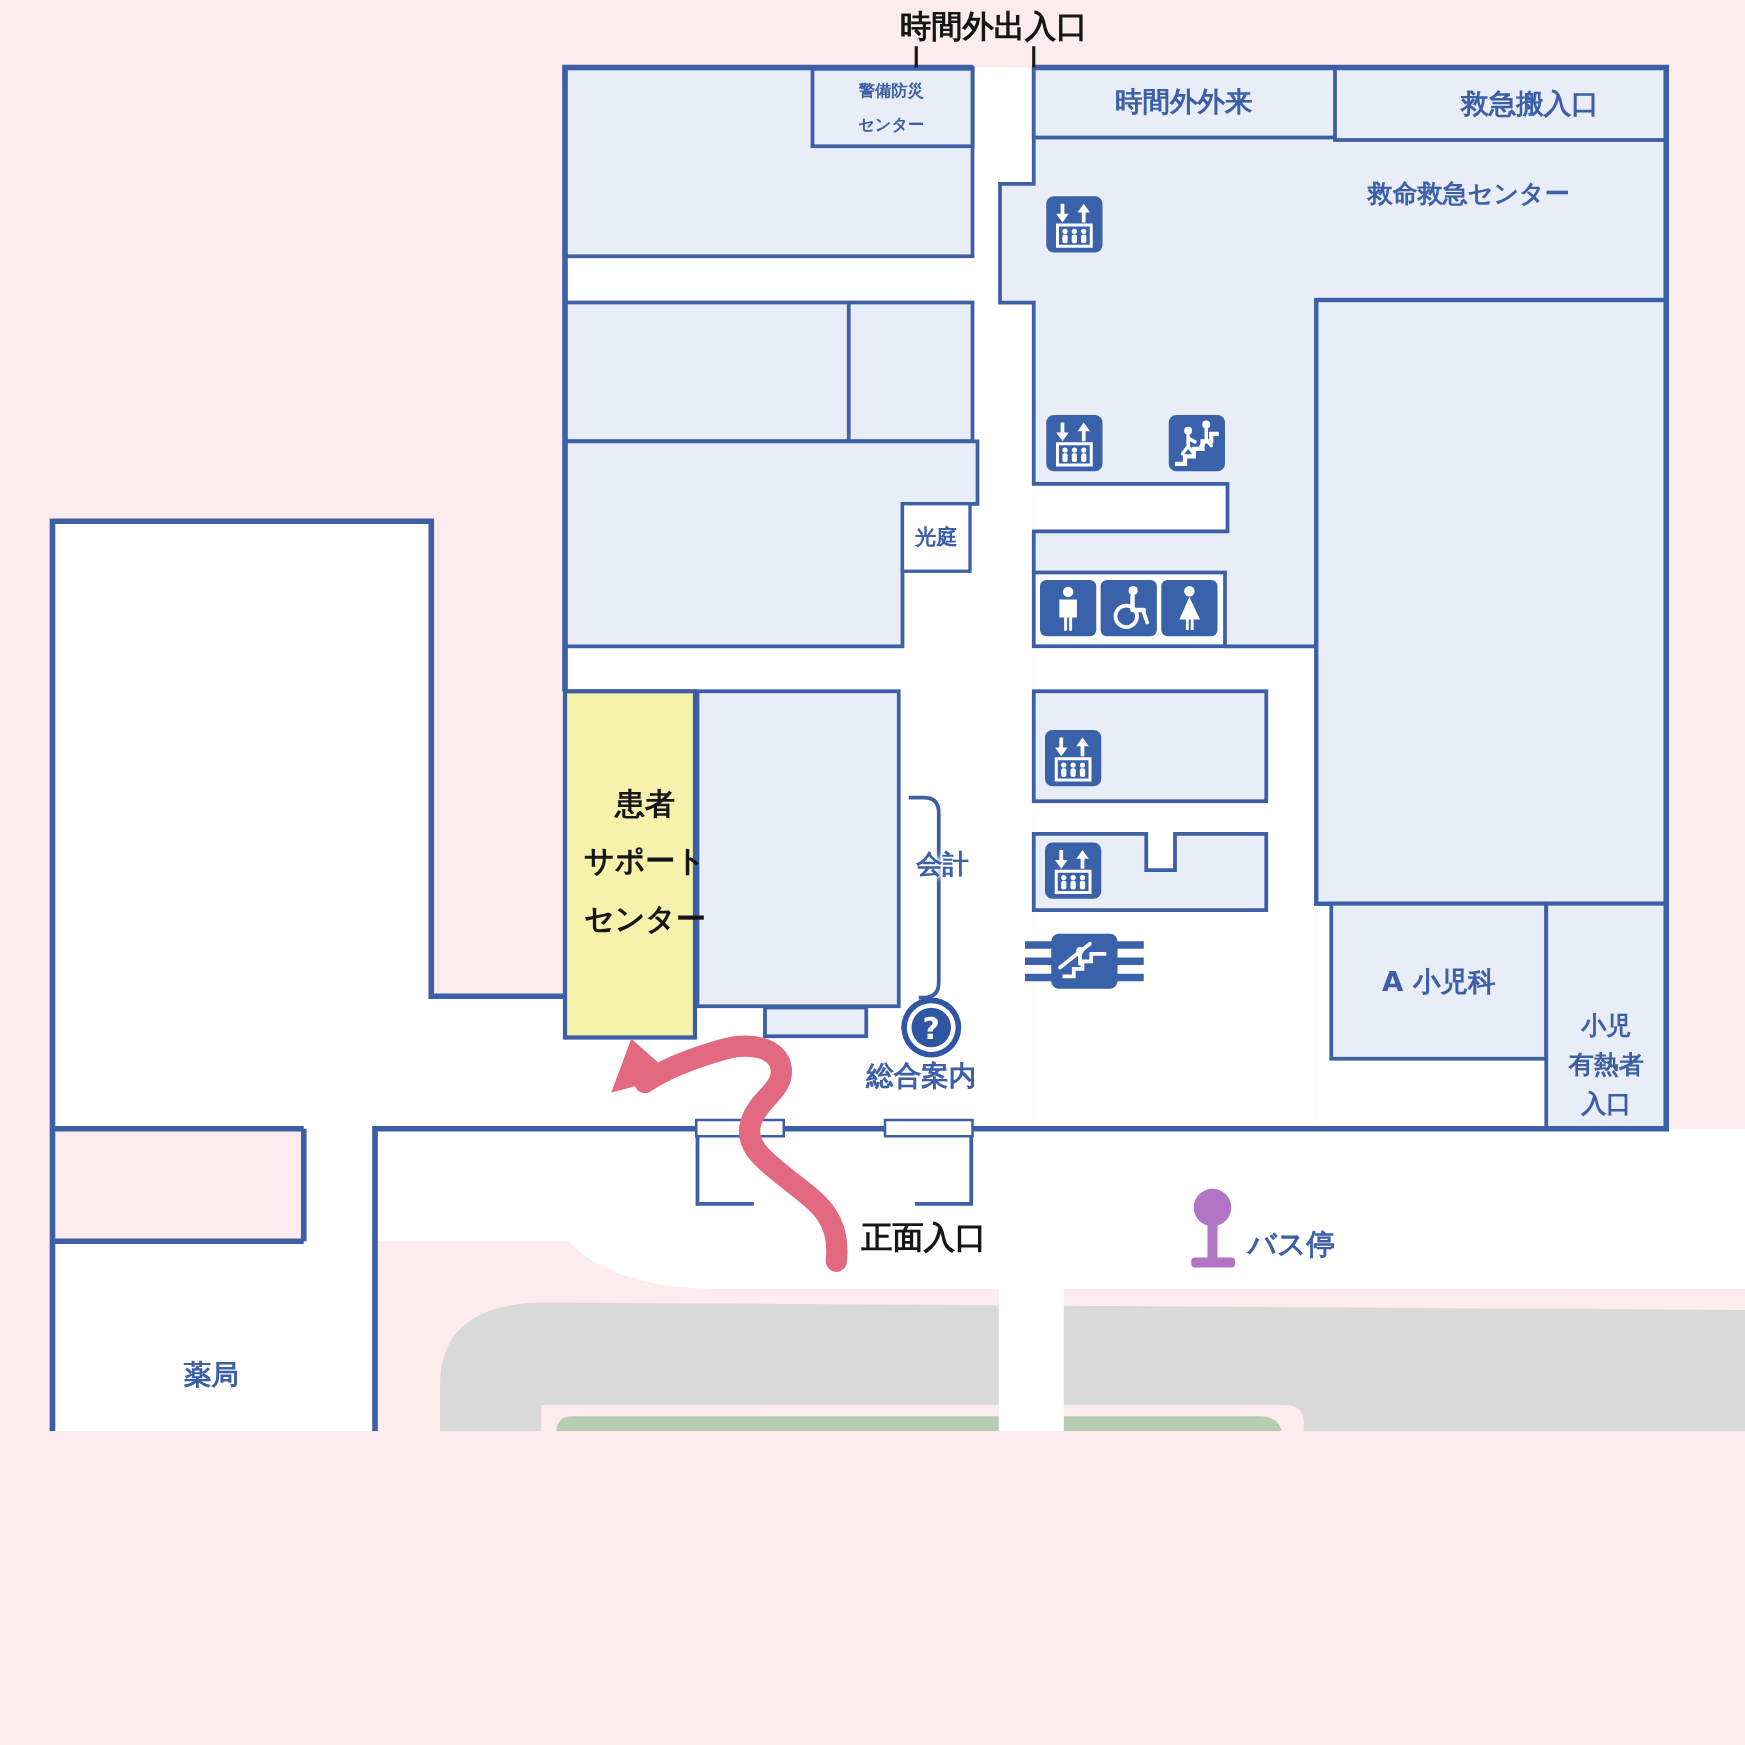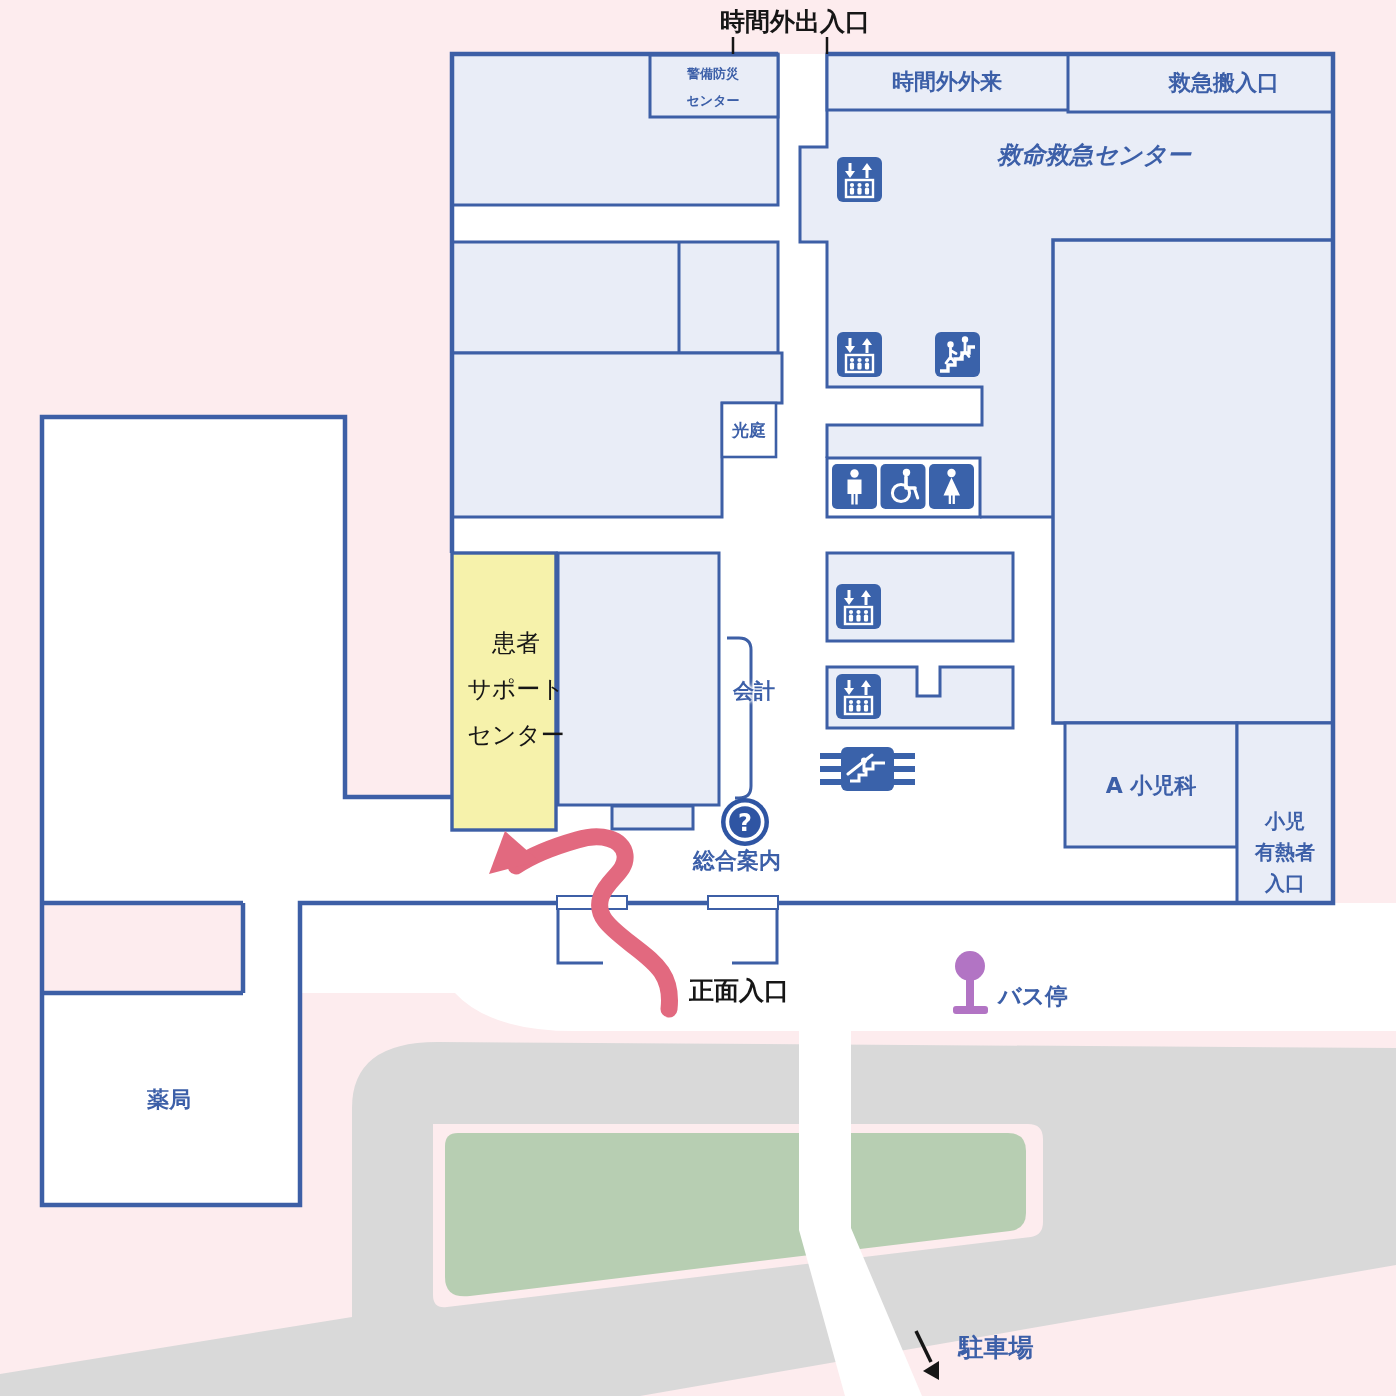--- a/index.html
+++ b/index.html
@@ -1,16 +1,16 @@
 <!DOCTYPE html>
 <html><head>
 <meta charset="utf-8">
 <style>
   html,body{margin:0;padding:0;background:#fdecee;}
-  #stage{position:relative;width:1396px;height:1396px;overflow:hidden;
+  #stage{position:relative;width:1396px;height:1145px;overflow:hidden;
          font-family:"DejaVu Sans","Liberation Sans",sans-serif;background:#fdecee;}
   #map-svg{position:absolute;left:0;top:0;}
   .lbl{position:absolute;transform:translate(-50%,-50%);font-weight:700;color:#3c5fa8;
        white-space:nowrap;text-align:center;}
   .black{color:#161616;}
   .halo{text-shadow:0 0 3px #fff,0 0 3px #fff,0 0 4px #fff,0 0 5px #fff;}
   .white{color:#ffffff;}
 </style>
 </head>
 <body>
@@ -198,27 +198,27 @@
 
 <div class="lbl" style="left:713px;top:87px;font-size:13px;line-height:27px;">
   <div>警備防災</div>
   <div>センター</div>
 </div>
 
 <div class="lbl" style="left:947px;top:82px;font-size:22px;">時間外外来</div>
 
 <div class="lbl" style="left:1224px;top:83px;font-size:22px;">救急搬入口</div>
 
-<div class="lbl" style="left:1094px;top:155px;font-size:24px;font-style:italic;">救命救急センター</div>
+<div class="lbl" style="left:1175px;top:155px;font-size:20px;">救命救急センター</div>
 
 <div class="lbl" style="left:749px;top:430px;font-size:17px;">光庭</div>
 
 <div class="lbl halo" style="left:754px;top:691px;font-size:21px;">会計</div>
 
-<div class="lbl black" style="left:504px;top:689px;font-size:24px;line-height:46px;font-weight:400;padding-left:24px;">
+<div class="lbl black" style="left:504px;top:689px;font-size:24px;line-height:46px;font-weight:700;padding-left:24px;">
   <div>患者</div>
   <div>サポート</div>
   <div>センター</div>
 </div>
 
 <div class="lbl" style="left:194px;top:658px;font-size:21px;line-height:36px;">
 </div>
 
 <div class="lbl white" style="left:745px;top:823px;font-size:24px;">?</div>
 

